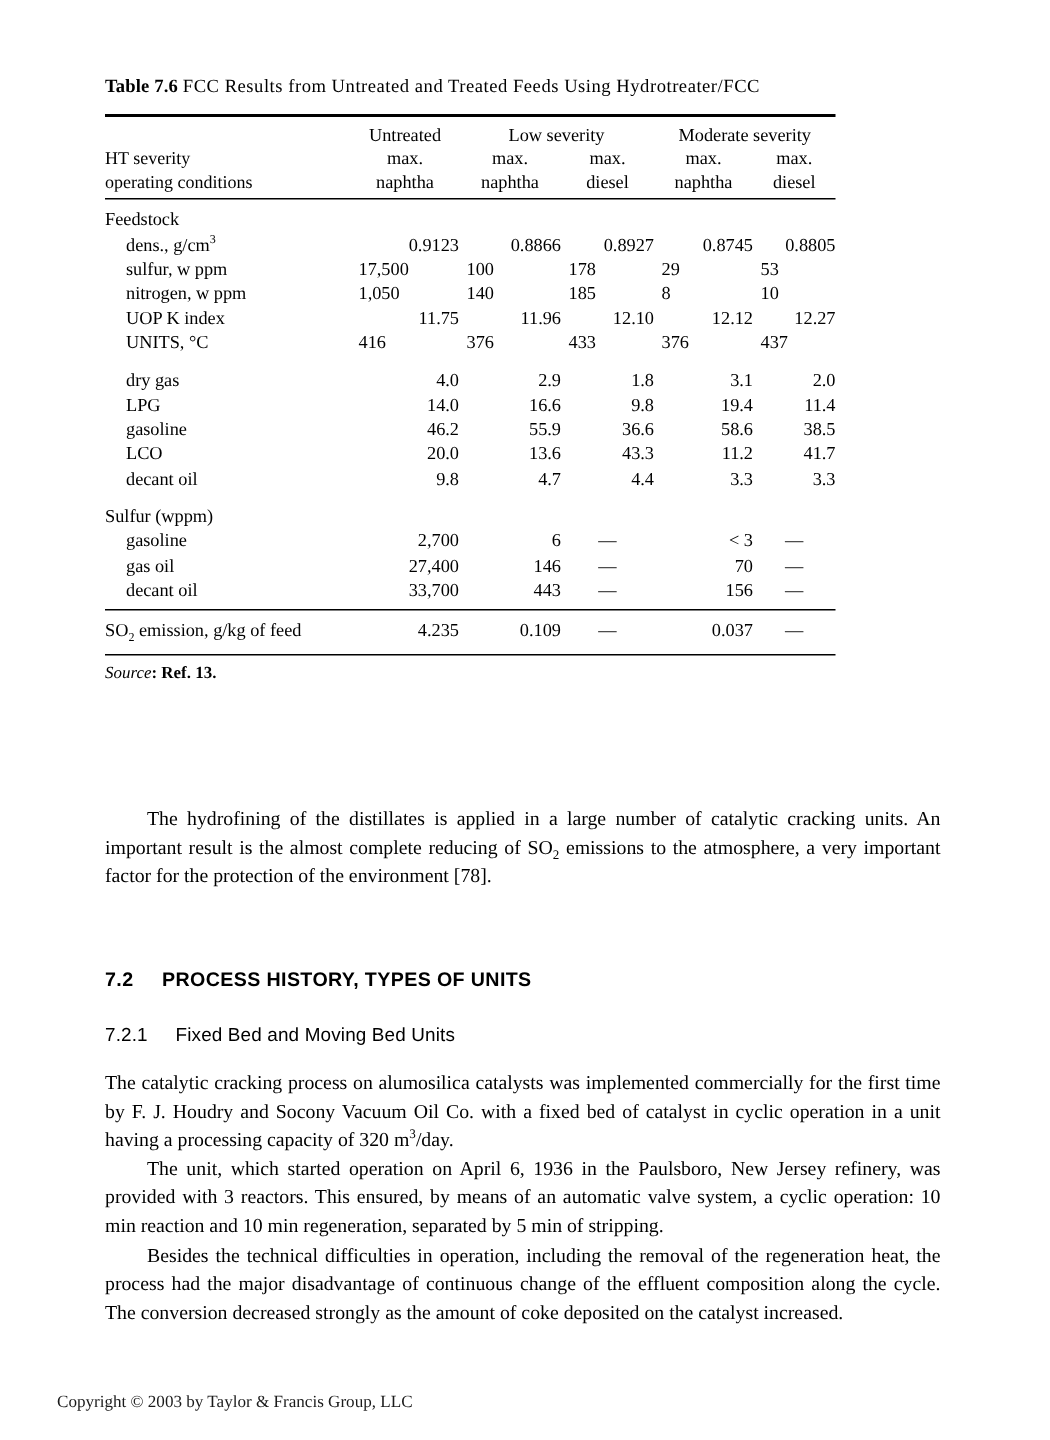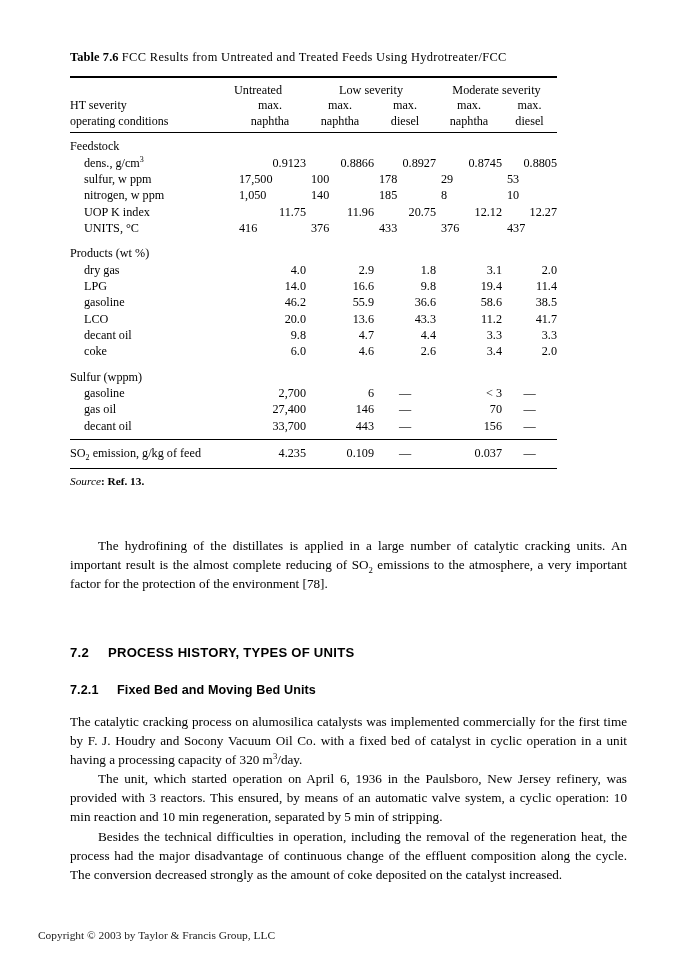--- a/index.html
+++ b/index.html
@@ -70,20 +70,21 @@
   
   col.c-label { width: 164px; }
   col.c-1     { width: 72px; }
   col.c-2     { width: 68px; }
   col.c-3     { width: 62px; }
   col.c-4     { width: 66px; }
   col.c-5     { width: 55px; }
 
   
   .hgroup {
+    text-align: center;
     font-size: 12.2px;
     line-height: 15.6px;
     white-space: nowrap;
   }
   .hgroup.span2 { text-align: center; }
   .hsub {
     text-align: center;
     font-size: 12.2px;
     line-height: 15.6px;
   }
@@ -131,21 +132,21 @@
   h2.sec {
     margin: 0;
     font-family: "Liberation Sans", "DejaVu Sans", sans-serif;
     font-weight: bold;
     font-size: 13.1px;
     letter-spacing: .25px;
   }
   h3.sub {
     margin: 0;
     font-family: "Liberation Sans", "DejaVu Sans", sans-serif;
-    font-weight: bold;
+    font-weight: normal;
     font-size: 12.6px;
     letter-spacing: .1px;
   }
   .sec-num  { display: inline-block; min-width: 38px; }
   .sub-num  { display: inline-block; min-width: 47px; }
 
   .footer {
     position: absolute;
     left: 38px;
     top: 928px;
@@ -248,42 +249,38 @@
           <td class="num lft">140</td>
           <td class="num lft">185</td>
           <td class="num lft">8</td>
           <td class="num lft">10</td>
         </tr>
 
         <tr class="row">
           <td class="lbl ind">UOP K index</td>
           <td class="num">11.75</td>
           <td class="num">11.96</td>
-          <td class="num">20.75</td>
+          <td class="num">12.10</td>
           <td class="num">12.12</td>
           <td class="num">12.27</td>
         </tr>
 
         <tr class="row">
           <td class="lbl ind">UNITS, °C</td>
           <td class="num lft">416</td>
           <td class="num lft">376</td>
           <td class="num lft">433</td>
           <td class="num lft">376</td>
           <td class="num lft">437</td>
         </tr>
 
         <tr class="sp9">
             <td colspan="6"></td>
           </tr>
 
-        <tr class="row">
-          <td class="lbl">Products (wt %)</td>
-          <td colspan="5"></td>
-        </tr>
 
         <tr class="row">
           <td class="lbl ind">dry gas</td>
           <td class="num">4.0</td>
           <td class="num">2.9</td>
           <td class="num">1.8</td>
           <td class="num">3.1</td>
           <td class="num">2.0</td>
         </tr>
 
@@ -316,28 +313,20 @@
 
         <tr class="row">
           <td class="lbl ind">decant oil</td>
           <td class="num">9.8</td>
           <td class="num">4.7</td>
           <td class="num">4.4</td>
           <td class="num">3.3</td>
           <td class="num">3.3</td>
         </tr>
 
-        <tr class="row">
-          <td class="lbl ind">coke</td>
-          <td class="num">6.0</td>
-          <td class="num">4.6</td>
-          <td class="num">2.6</td>
-          <td class="num">3.4</td>
-          <td class="num">2.0</td>
-        </tr>
 
         <tr class="sp9">
             <td colspan="6"></td>
           </tr>
 
         <tr class="row">
           <td class="lbl">Sulfur (wppm)</td>
           <td colspan="5"></td>
         </tr>
 

